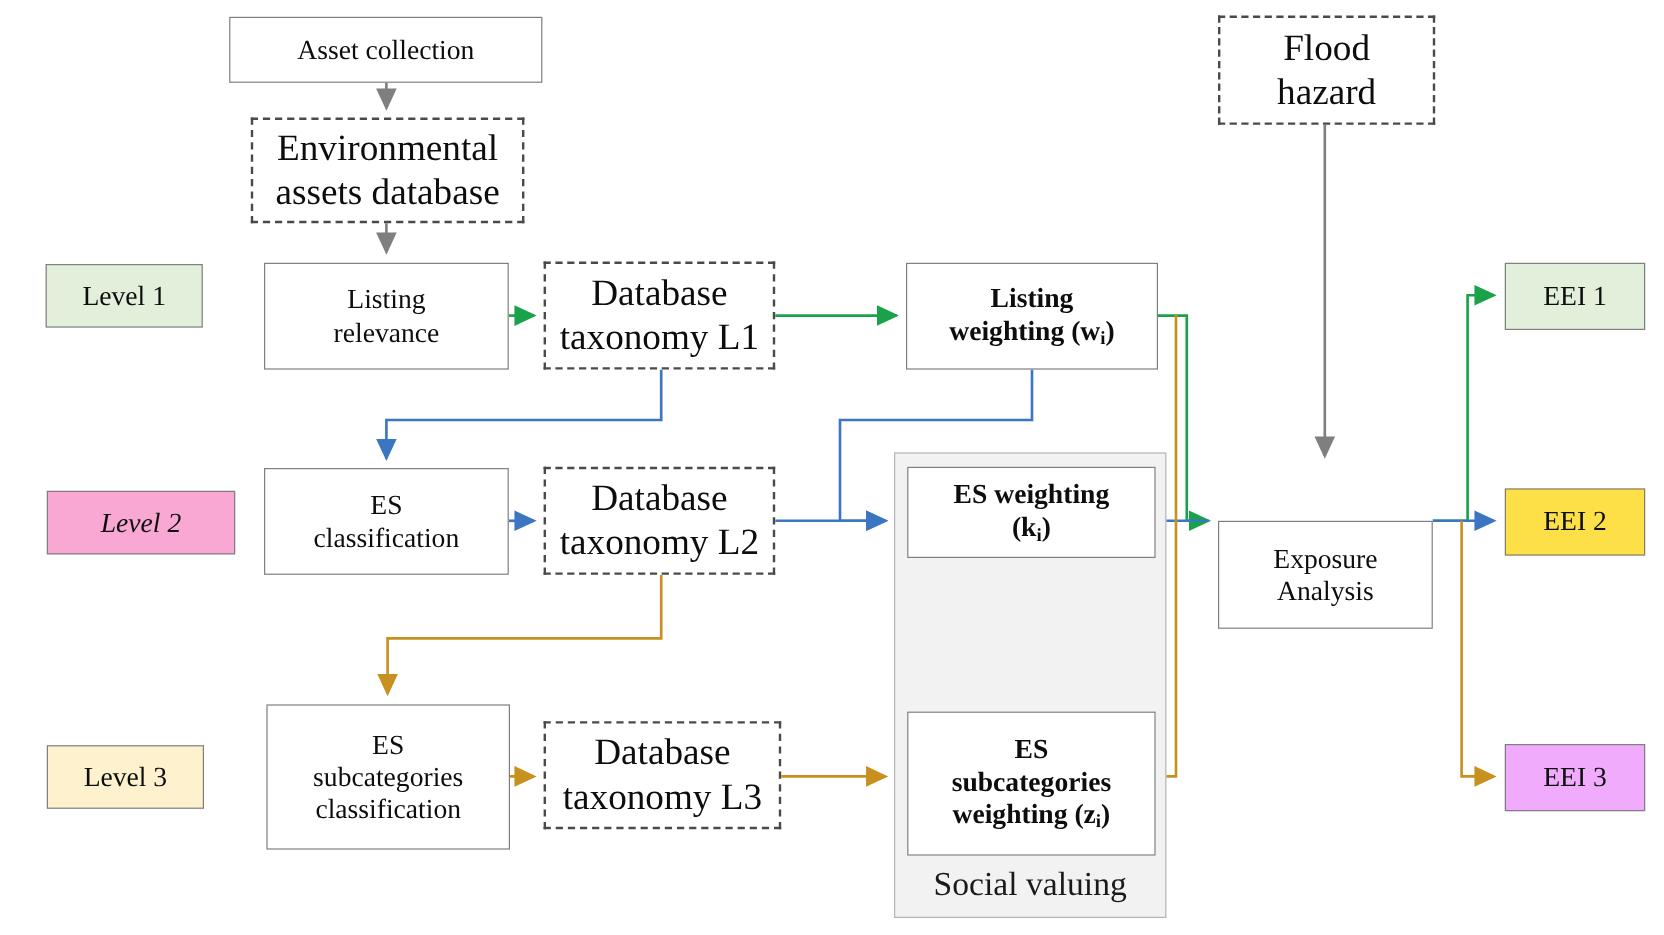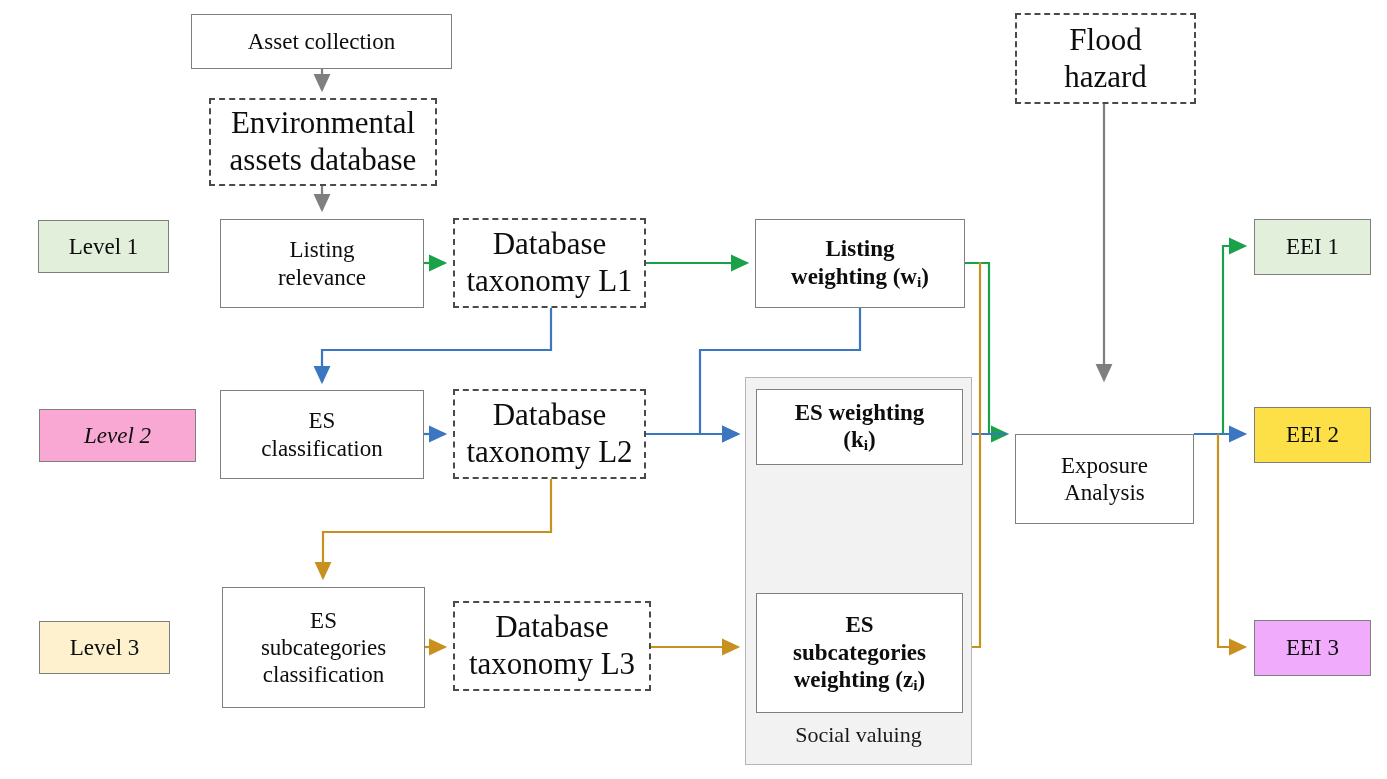--- a/index.html
+++ b/index.html
@@ -64,21 +64,21 @@
   }
   .group-box {
     position: absolute;
     box-sizing: border-box;
     border: 1.6px solid #b5b5b5;
     background: #f2f2f2;
   }
   .group-caption {
     position: absolute;
     text-align: center;
-    font-size: 22px;
+    font-size: 28px;
     color: #1a1a1a;
   }
   .bold-box {
     font-weight: bold;
   }
   sub {
     font-size: 0.68em;
     vertical-align: -0.22em;
   }
 </style>

